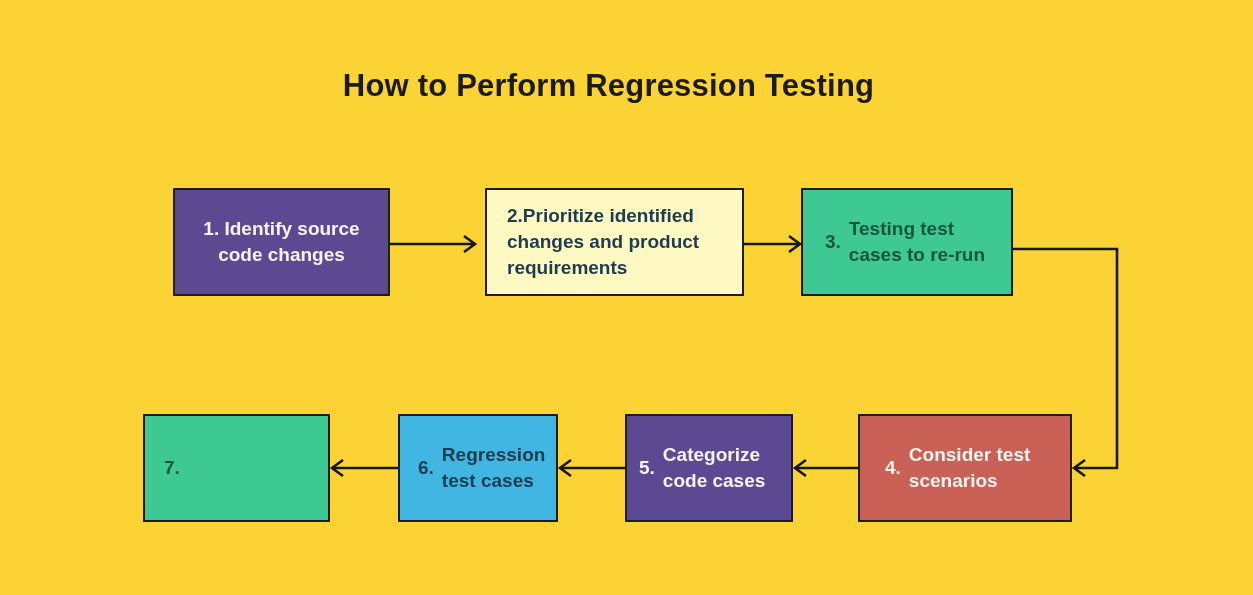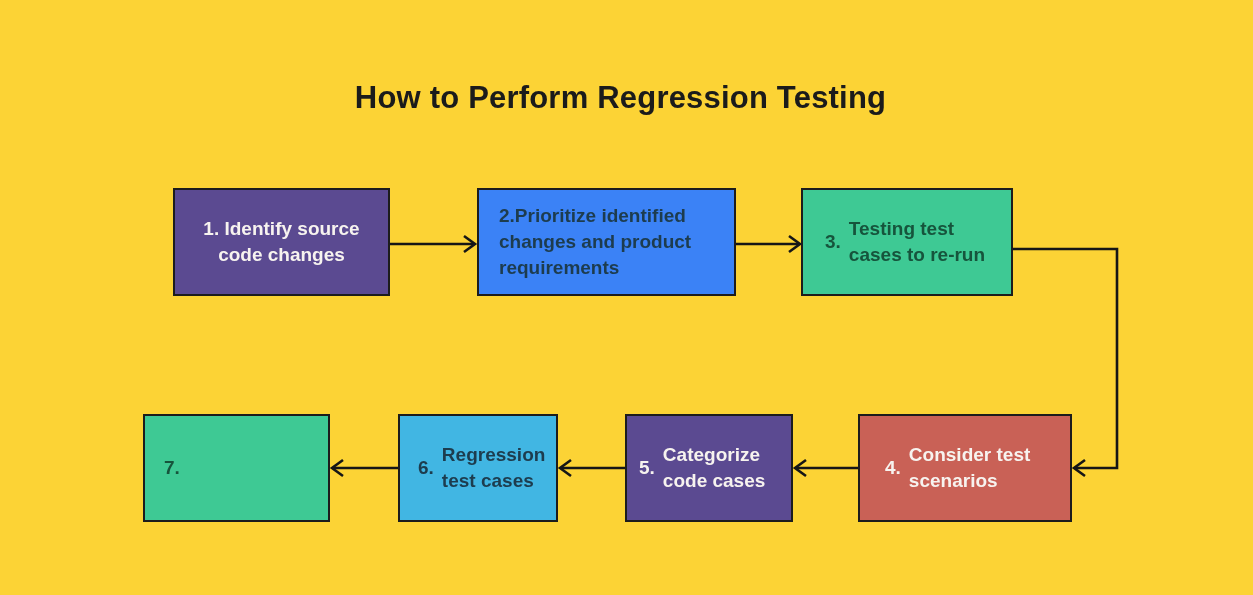--- a/index.html
+++ b/index.html
@@ -8,21 +8,21 @@
     font-family: "Liberation Sans", sans-serif;
     overflow: hidden;
   }
   .canvas {
     position: relative;
     width: 1253px; height: 595px;
   }
   .title {
     position: absolute;
     left: 0; top: 64px; width: 1153px;
-    margin: 16px;
+    margin: 4px;
     text-align: center;
     font-size: 31px;
     font-weight: 700;
     letter-spacing: 0.2px;
     padding-left: 28px;
   }
   .connectors {
     position: absolute;
     left: 0; top: 0;
     pointer-events: none;
@@ -79,21 +79,21 @@
       <polyline points="343,460 332,468 343,476"></polyline>
     </g>
   </svg>
 
   <div class="box" id="box1" style="background-color: rgb(91, 74, 145); color: rgb(247, 243, 239);">
 
     <div class="txt">1. Identify source
 code changes</div>
   </div>
 
-  <div class="box" id="box2" style="background-color: #3b82f6; color: rgb(29, 60, 78);">
+  <div class="box" id="box2" style="background-color: #fef9c3; color: rgb(29, 60, 78); margin-left: 8px;">
 
     <div class="txt">2.Prioritize identified
 changes and product
 requirements</div>
   </div>
 
   <div class="box" id="box3" style="background-color: rgb(62, 201, 148); color: rgb(22, 84, 60);">
     <span class="num">3.</span>
     <div class="txt">Testing test
 cases to re-run</div>

